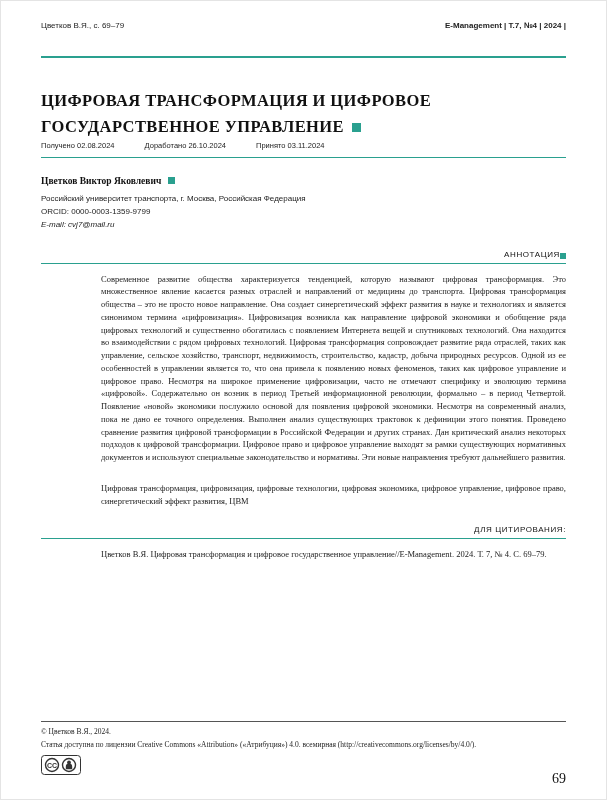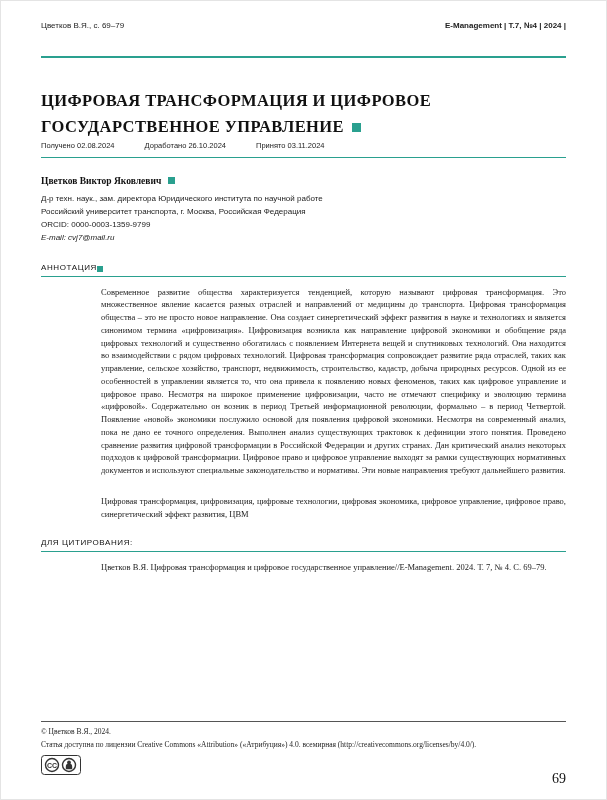--- a/index.html
+++ b/index.html
@@ -36,21 +36,21 @@
   }
   .dates-row{ margin-top:2px; }
   .ids-row{ margin-top:7px; }
 
   .author{ margin-top:16px; font-family:"Liberation Sans", sans-serif; font-size:8px; line-height:1.6; color:#222; }
   .author-name{ font-family:"Liberation Serif", serif; font-size:9.5px; font-weight:bold; color:#111; margin-bottom:4px; }
   .email-line{ font-style:italic; }
 
   .section{ margin-top:18px; }
   .section-head{
-    display:flex; justify-content:flex-start; align-items:flex-end;
+    display:flex; justify-content:flex-end; align-items:flex-end;
     font-family:"Liberation Sans", sans-serif; font-size:8px; letter-spacing:.6px; color:#111;
     padding-bottom:4px; border-bottom:1px solid var(--accent);
   }
   .body-text{
     margin:9px 0 0 60px; font-size:8.5px; line-height:1.5; text-align:justify; color:#1c1c1c;
   }
 
   .footer{
     position:absolute; left:40px; right:40px; bottom:24px;
     font-size:7.5px; line-height:1.4;
@@ -77,21 +77,20 @@
 
   <div class="meta-row dates-row">
     <span>Получено 02.08.2024</span>
     <span>Доработано 26.10.2024</span>
     <span>Принято 03.11.2024</span>
   </div>
 
 
   <div class="author">
     <div class="author-name"><span>Цветков Виктор Яковлевич</span><span class="sq sq-sm"></span></div>
-    <div>Д-р техн. наук., зам. директора Юридического института по научной работе</div>
     <div>Российский университет транспорта, г. Москва, Российская Федерация</div>
     <div>ORCID: 0000-0003-1359-9799</div>
     <div class="email-line">E-mail: cvj7@mail.ru</div>
   </div>
 
   <div class="section">
     <div class="section-head">
       <span>АННОТАЦИЯ</span>
       <span class="sq sq-xs"></span>
     </div>

